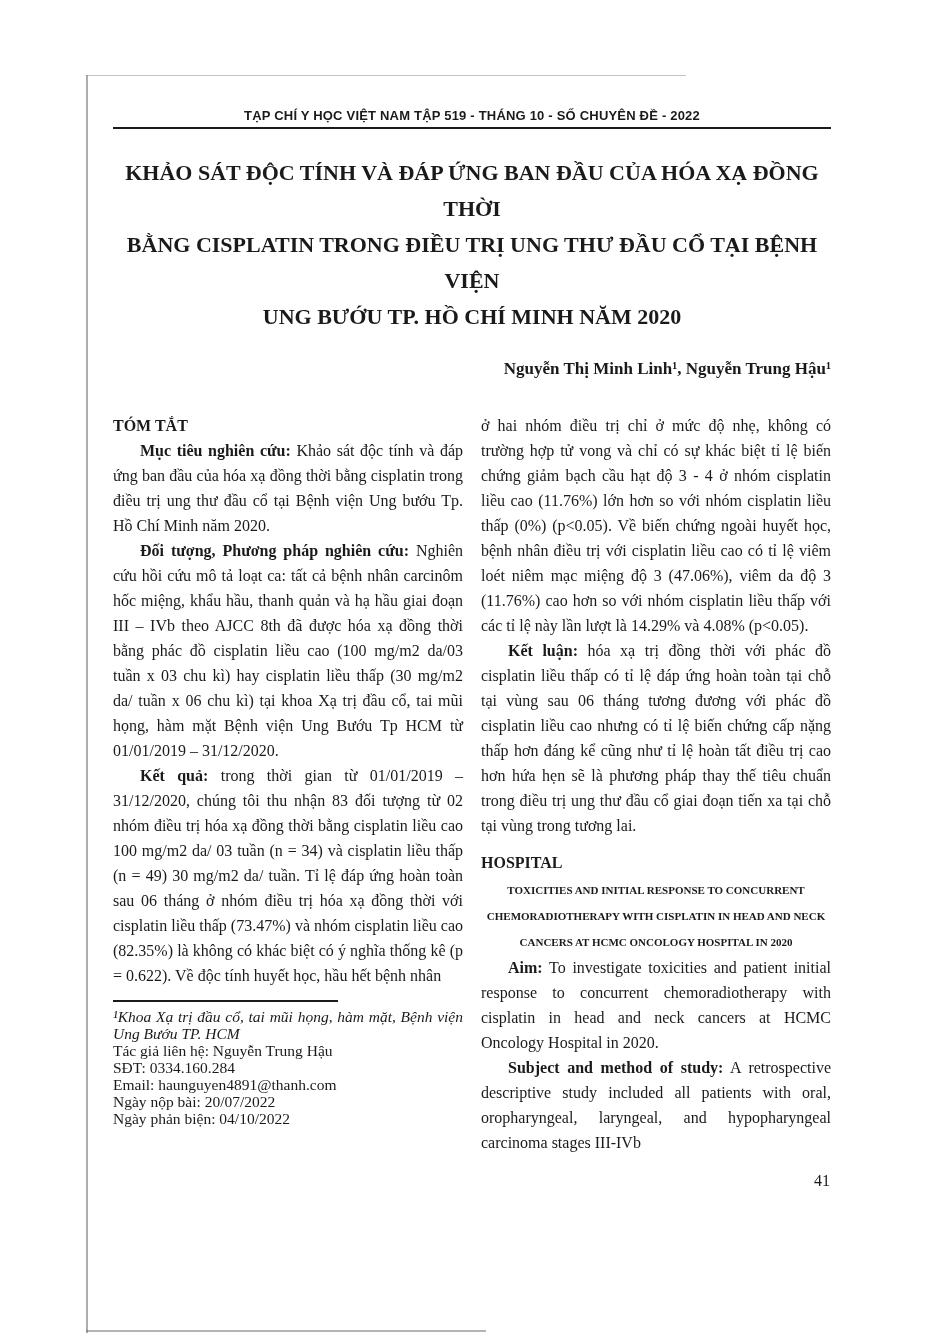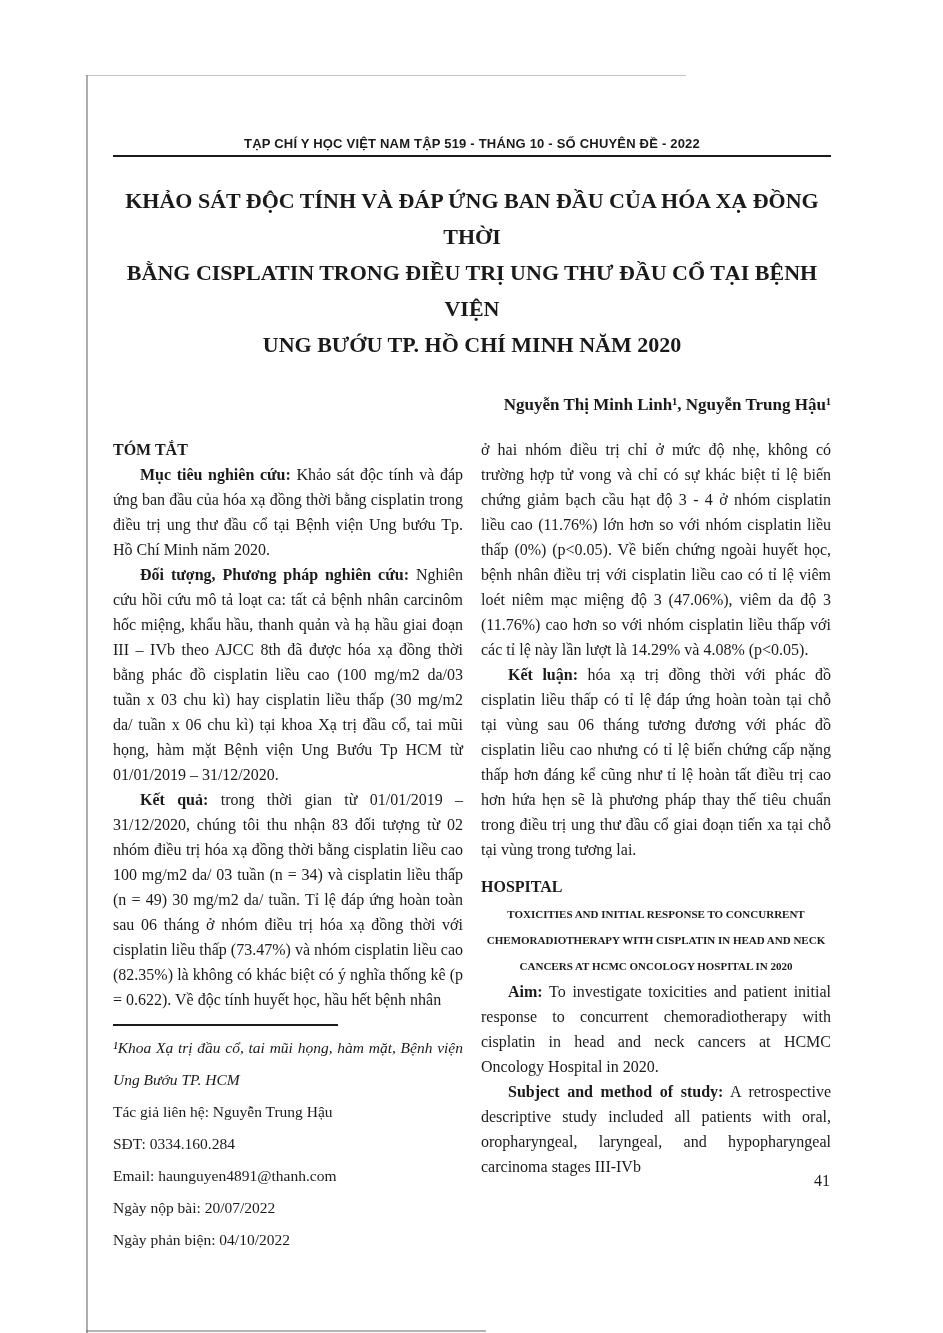--- a/index.html
+++ b/index.html
@@ -34,50 +34,50 @@
   .artifact-h-bottom {
     position: absolute;
     left: 86px; top: 1330px;
     width: 400px; height: 2px;
     background: #6a6a6a;
     opacity: .5;
   }
   .content {
     position: absolute;
     left: 113px;
-    top: 136px;
+    top: 108px;
     width: 718px;
   }
   .journal-header {
     text-align: center;
     font-family: "Liberation Sans", sans-serif;
     font-weight: bold;
     font-size: 13px;
     letter-spacing: .2px;
     padding-bottom: 4px;
     border-bottom: 2px solid #1a1a1a;
   }
   .title {
     margin: 26px 0 0 0;
     text-align: center;
     font-size: 22px;
     font-weight: bold;
     line-height: 36px;
   }
   .title .tline { display: block; }
   .authors {
-    margin-top: 32px;
+    margin-top: 24px;
     text-align: right;
     font-weight: bold;
     font-size: 17px;
   }
   .columns {
     display: flex;
     gap: 18px;
-    margin-top: 22px;
+    margin-top: 34px;
   }
   .col {
     flex: 1 1 0;
     min-width: 0;
     text-align: justify;
     font-size: 16px;
     line-height: 25px;
   }
   .sec-heading {
     font-weight: bold;
@@ -95,21 +95,21 @@
   .summary-title {
     font-weight: bold;
     text-align: center;
     font-size: 11px;
     line-height: 26px;
     margin-top: 2px;
   }
   .footnote {
     margin-top: 12px;
     font-size: 15.5px;
-    line-height: 32px;
+    line-height: 17px;
     text-align: left;
   }
   .footnote-rule {
     width: 225px;
     border-top: 2px solid #1a1a1a;
     margin: 10px 0 6px 0;
   }
   .footnote .affil {
     font-style: italic;
     text-align: justify;

